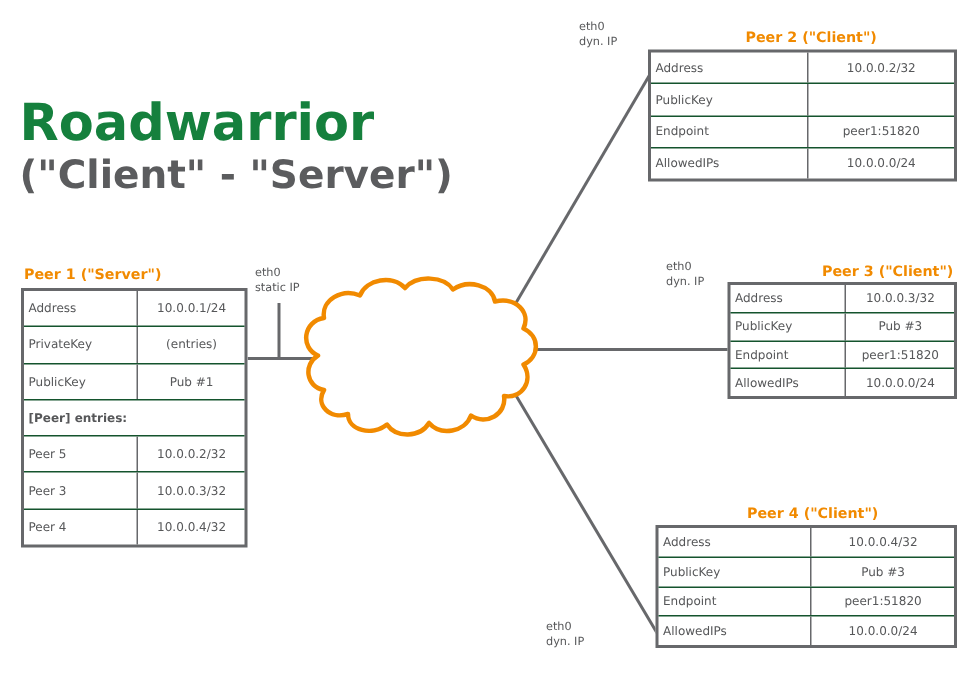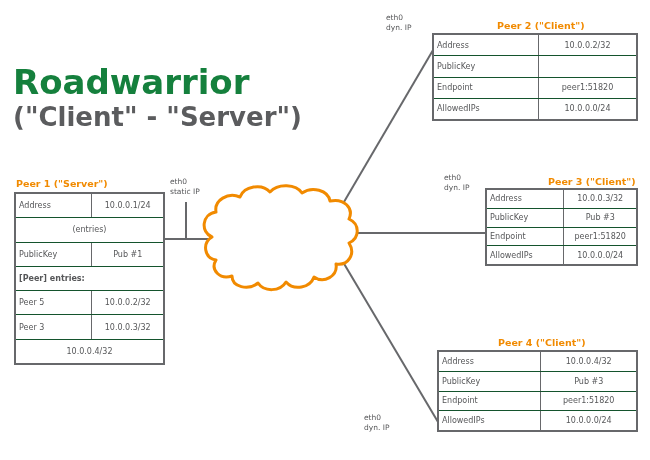--- a/index.html
+++ b/index.html
@@ -53,38 +53,40 @@
   <div class="title">Roadwarrior</div>
   <div class="subtitle">("Client" - "Server")</div>
 
   <div class="peer-header" style="left:16px;top:178px;">Peer 1 ("Server")</div>
   <div class="peerbox" style="left:14px;top:192px;width:151px;height:173px;">
     <div class="trow">
       <div class="tcell lab">Address</div>
       <div class="tcell val">10.0.0.1/24</div>
     </div>
     <div class="trow">
+      <div class="tcell lab">PrivateKey</div>
       <div class="tcell val">(entries)</div>
     </div>
     <div class="trow">
       <div class="tcell lab">PublicKey</div>
       <div class="tcell val">Pub #1</div>
     </div>
     <div class="trow">
       <div class="tcell full sect">[Peer] entries:</div>
     </div>
     <div class="trow">
       <div class="tcell lab">Peer 5</div>
       <div class="tcell val">10.0.0.2/32</div>
     </div>
     <div class="trow">
       <div class="tcell lab">Peer 3</div>
       <div class="tcell val">10.0.0.3/32</div>
     </div>
     <div class="trow">
+      <div class="tcell lab">Peer 4</div>
       <div class="tcell val">10.0.0.4/32</div>
     </div>
   </div>
   <div class="link-label" style="left:170px;top:177px;">
     <div>eth0</div>
     <div>static IP</div>
   </div>
 
   <div class="peer-header" style="left:497px;top:20px;">Peer 2 ("Client")</div>
   <div class="peerbox" style="left:432px;top:33px;width:206px;height:88px;">

